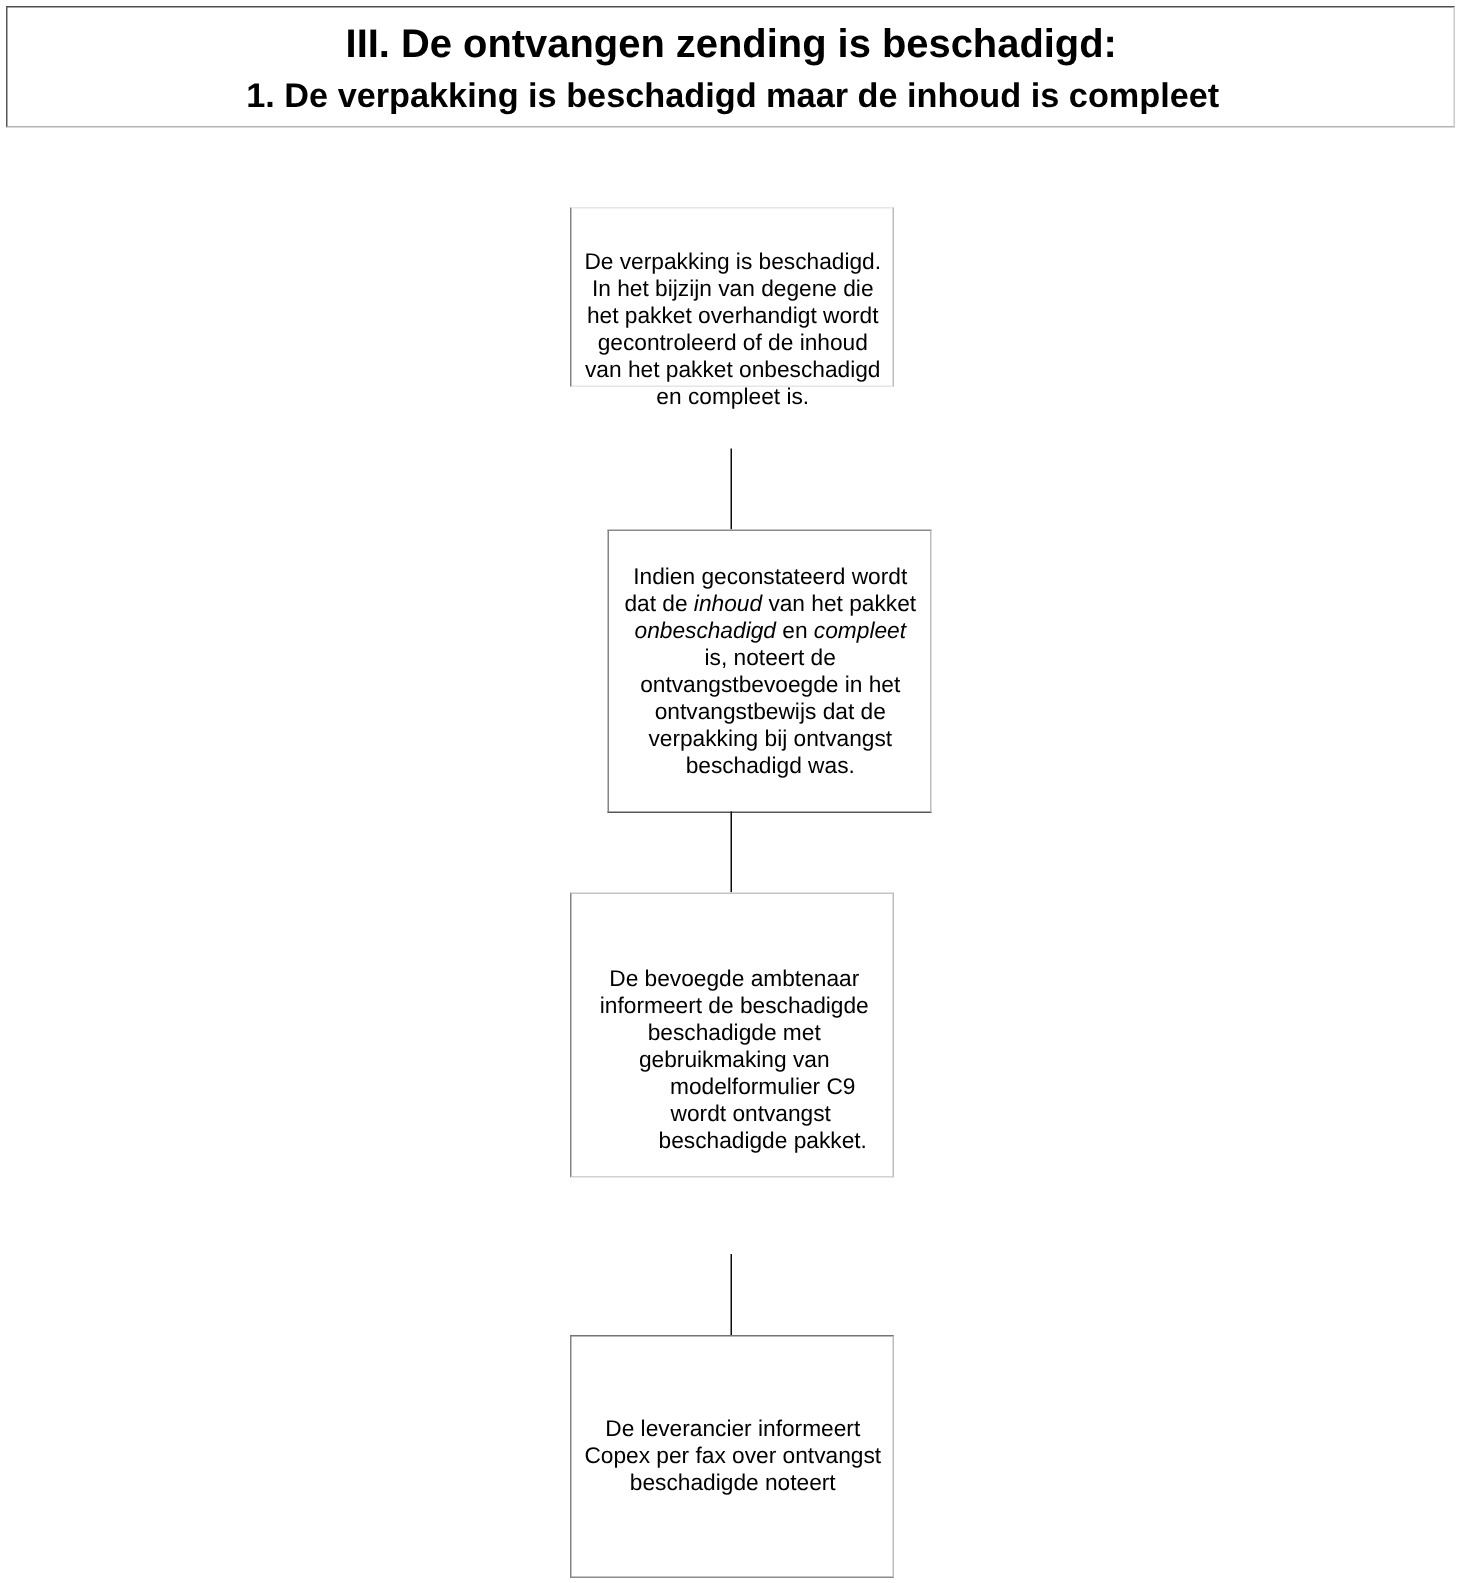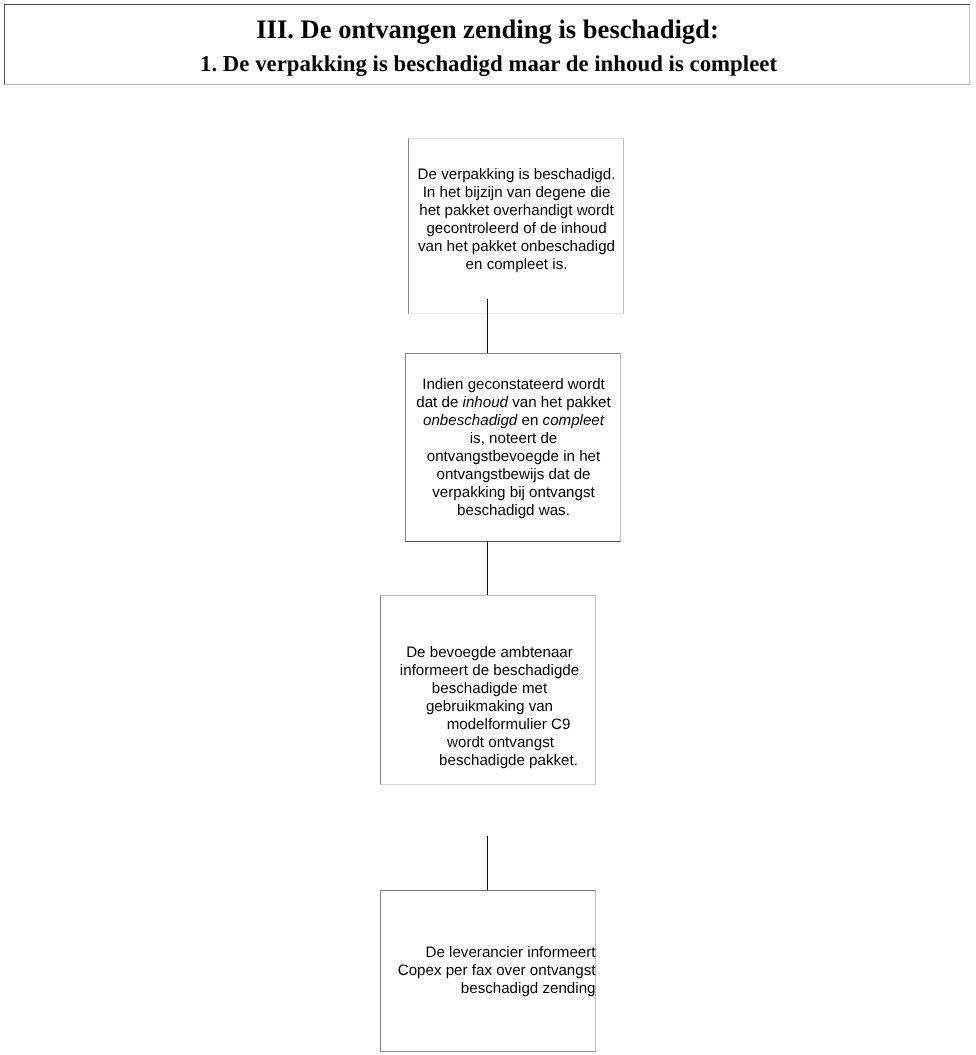--- a/index.html
+++ b/index.html
@@ -6,21 +6,21 @@
   html,body{margin:0;padding:0;background:#ffffff;}
   body{width:976px;height:1055px;position:relative;overflow:hidden;
        font-family:"Liberation Sans",sans-serif;color:#000;
        -webkit-font-smoothing:antialiased;text-rendering:geometricPrecision;}
   #page{position:absolute;left:0;top:0;width:976px;height:1055px;background:#fff;
        }
 
   
   .title-box{position:absolute;left:4px;top:4px;width:966px;height:81px;
       border-style:solid;border-width:1.3px;box-sizing:border-box;background:#fff;}
-  .title-inner{position:absolute;left:0;right:0;top:0;text-align:center;will-change:opacity;font-family:Liberation Serif, serif;}
+  .title-inner{position:absolute;left:0;right:0;top:0;text-align:center;will-change:opacity;}
   .title-l1{font-size:26.6px;font-weight:bold;line-height:31px;margin-top:9px;position:relative;left:0.5px;}
   .title-l2{font-size:22.85px;font-weight:bold;line-height:27px;margin-top:5px;position:relative;left:1.5px;}
 
   
   .node{position:absolute;box-sizing:border-box;background:#fff;}
   .node .txt{position:absolute;left:0;right:0;text-align:center;
        font-size:15.15px;line-height:18px;white-space:pre;will-change:opacity;}
   .node .txt div{white-space:pre;}
   .ital{font-style:italic;}
 
@@ -32,35 +32,35 @@
 
 <div id="page">
 
   <div class="title-box" style="left: 4px; top: 4px; width: 966px; height: 81px; border-color: rgb(78, 78, 78) rgb(202, 202, 202) rgb(182, 182, 182) rgb(88, 88, 88);">
     <div class="title-inner">
       <div class="title-l1">III. De ontvangen zending is beschadigd:</div>
       <div class="title-l2">1. De verpakking is beschadigd maar de inhoud is compleet</div>
     </div>
   </div>
 
-  <div class="node" id="n1" style="left: 380px; top: 138px; width: 216px; height: 176px; border-style: solid; border-width: 1.1px; border-color: rgb(232, 232, 232) rgb(188, 188, 188) rgb(230, 230, 230) rgb(132, 132, 132); margin-left: 28px;">
+  <div class="node" id="n1" style="left: 380px; top: 138px; width: 216px; height: 120px; border-style: solid; border-width: 1.1px; border-color: rgb(232, 232, 232) rgb(188, 188, 188) rgb(230, 230, 230) rgb(132, 132, 132);">
     <div class="txt" id="t1" style="top: 27px; left: 0.5px; right: -0.5px;"><div>De verpakking is beschadigd.</div><div>In het bijzijn van degene die</div><div>het pakket overhandigt wordt</div><div>gecontroleerd of de inhoud</div><div>van het pakket onbeschadigd</div><div>en compleet is.</div></div>
   </div>
 
   <div class="conn" id="c1" style="left: 487px; top: 299px; height: 54px; border-left-color: rgb(13, 13, 13);"></div>
 
   <div class="node" id="n2" style="left: 380px; top: 353px; width: 216px; height: 189px; border-style: solid; border-width: 1.1px; border-color: rgb(138, 138, 138) rgb(188, 188, 188) rgb(88, 88, 88) rgb(132, 132, 132); margin-left: 25px;">
     <div class="txt" id="t2" style="top: 22px; left: 0.5px; right: -0.5px;"><div>Indien geconstateerd wordt</div><div>dat de <span class="ital">inhoud</span> van het pakket</div><div><span class="ital">onbeschadigd</span> en <span class="ital">compleet</span></div><div>is, noteert de</div><div>ontvangstbevoegde in het</div><div>ontvangstbewijs dat de</div><div>verpakking bij ontvangst</div><div>beschadigd was.</div></div>
   </div>
 
   <div class="conn" id="c2" style="left: 487px; top: 541px; height: 54px; border-left-color: rgb(13, 13, 13);"></div>
 
   <div class="node" id="n3" style="left: 380px; top: 595px; width: 216px; height: 190px; border-style: solid; border-width: 1.1px; border-color: rgb(196, 196, 196) rgb(188, 188, 188) rgb(210, 210, 210) rgb(132, 132, 132);">
     <div class="txt" id="t3" style="top: 48px; left: 1.5px; right: -1.5px;"><div>De bevoegde ambtenaar</div><div>informeert de beschadigde</div><div>beschadigde met</div><div>gebruikmaking van</div><div style="position:relative;left:19px">modelformulier C9</div><div style="position:relative;left:11px">wordt ontvangst</div><div style="position:relative;left:19px">beschadigde pakket.</div></div>
   </div>
 
   <div class="conn" id="c3" style="left: 487px; top: 836px; height: 54px; border-left-color: rgb(13, 13, 13);"></div>
 
   <div class="node" id="n4" style="left: 380px; top: 890px; width: 216px; height: 162px; border-style: solid; border-width: 1.1px; border-color: rgb(116, 116, 116) rgb(188, 188, 188) rgb(140, 140, 140) rgb(132, 132, 132);">
-    <div class="txt" id="t4" style="top: 53px; left: 0.5px; right: -0.5px; text-align: right;"><div>De leverancier informeert</div><div>Copex per fax over ontvangst</div><div>beschadigd zending</div></div>
+    <div class="txt" id="t4" style="top: 53px; left: 0.5px; right: -0.5px;"><div>De leverancier informeert</div><div>Copex per fax over ontvangst</div><div>beschadigde noteert</div></div>
   </div>
 
 </div>
 
 </body></html>

